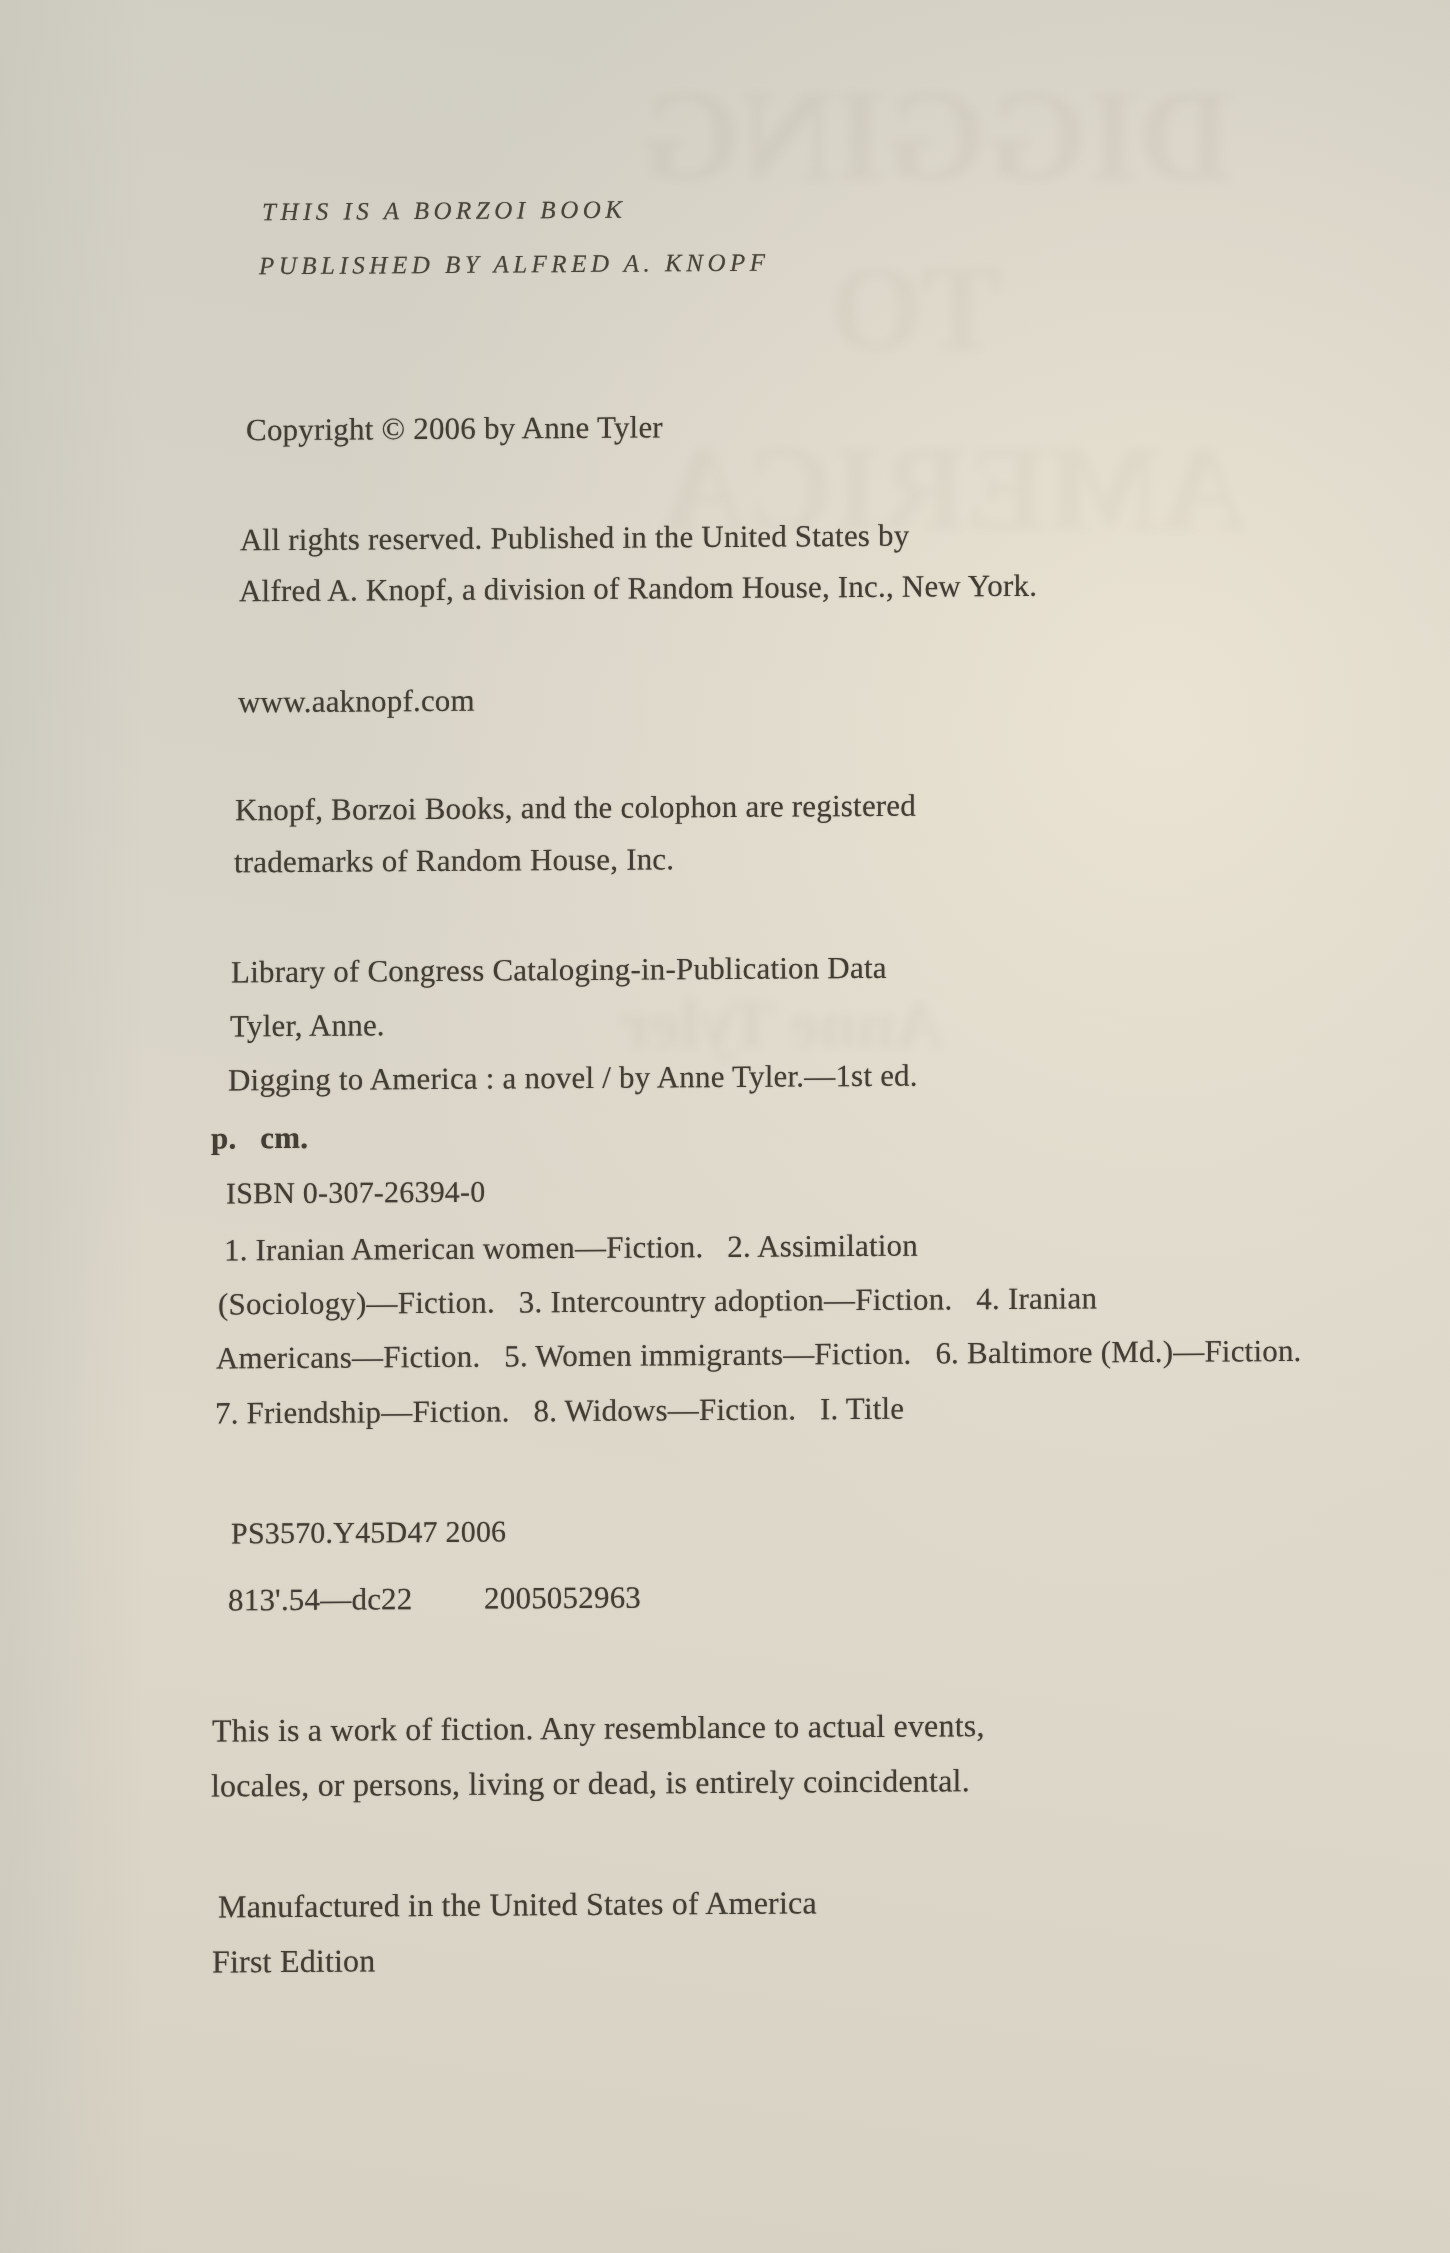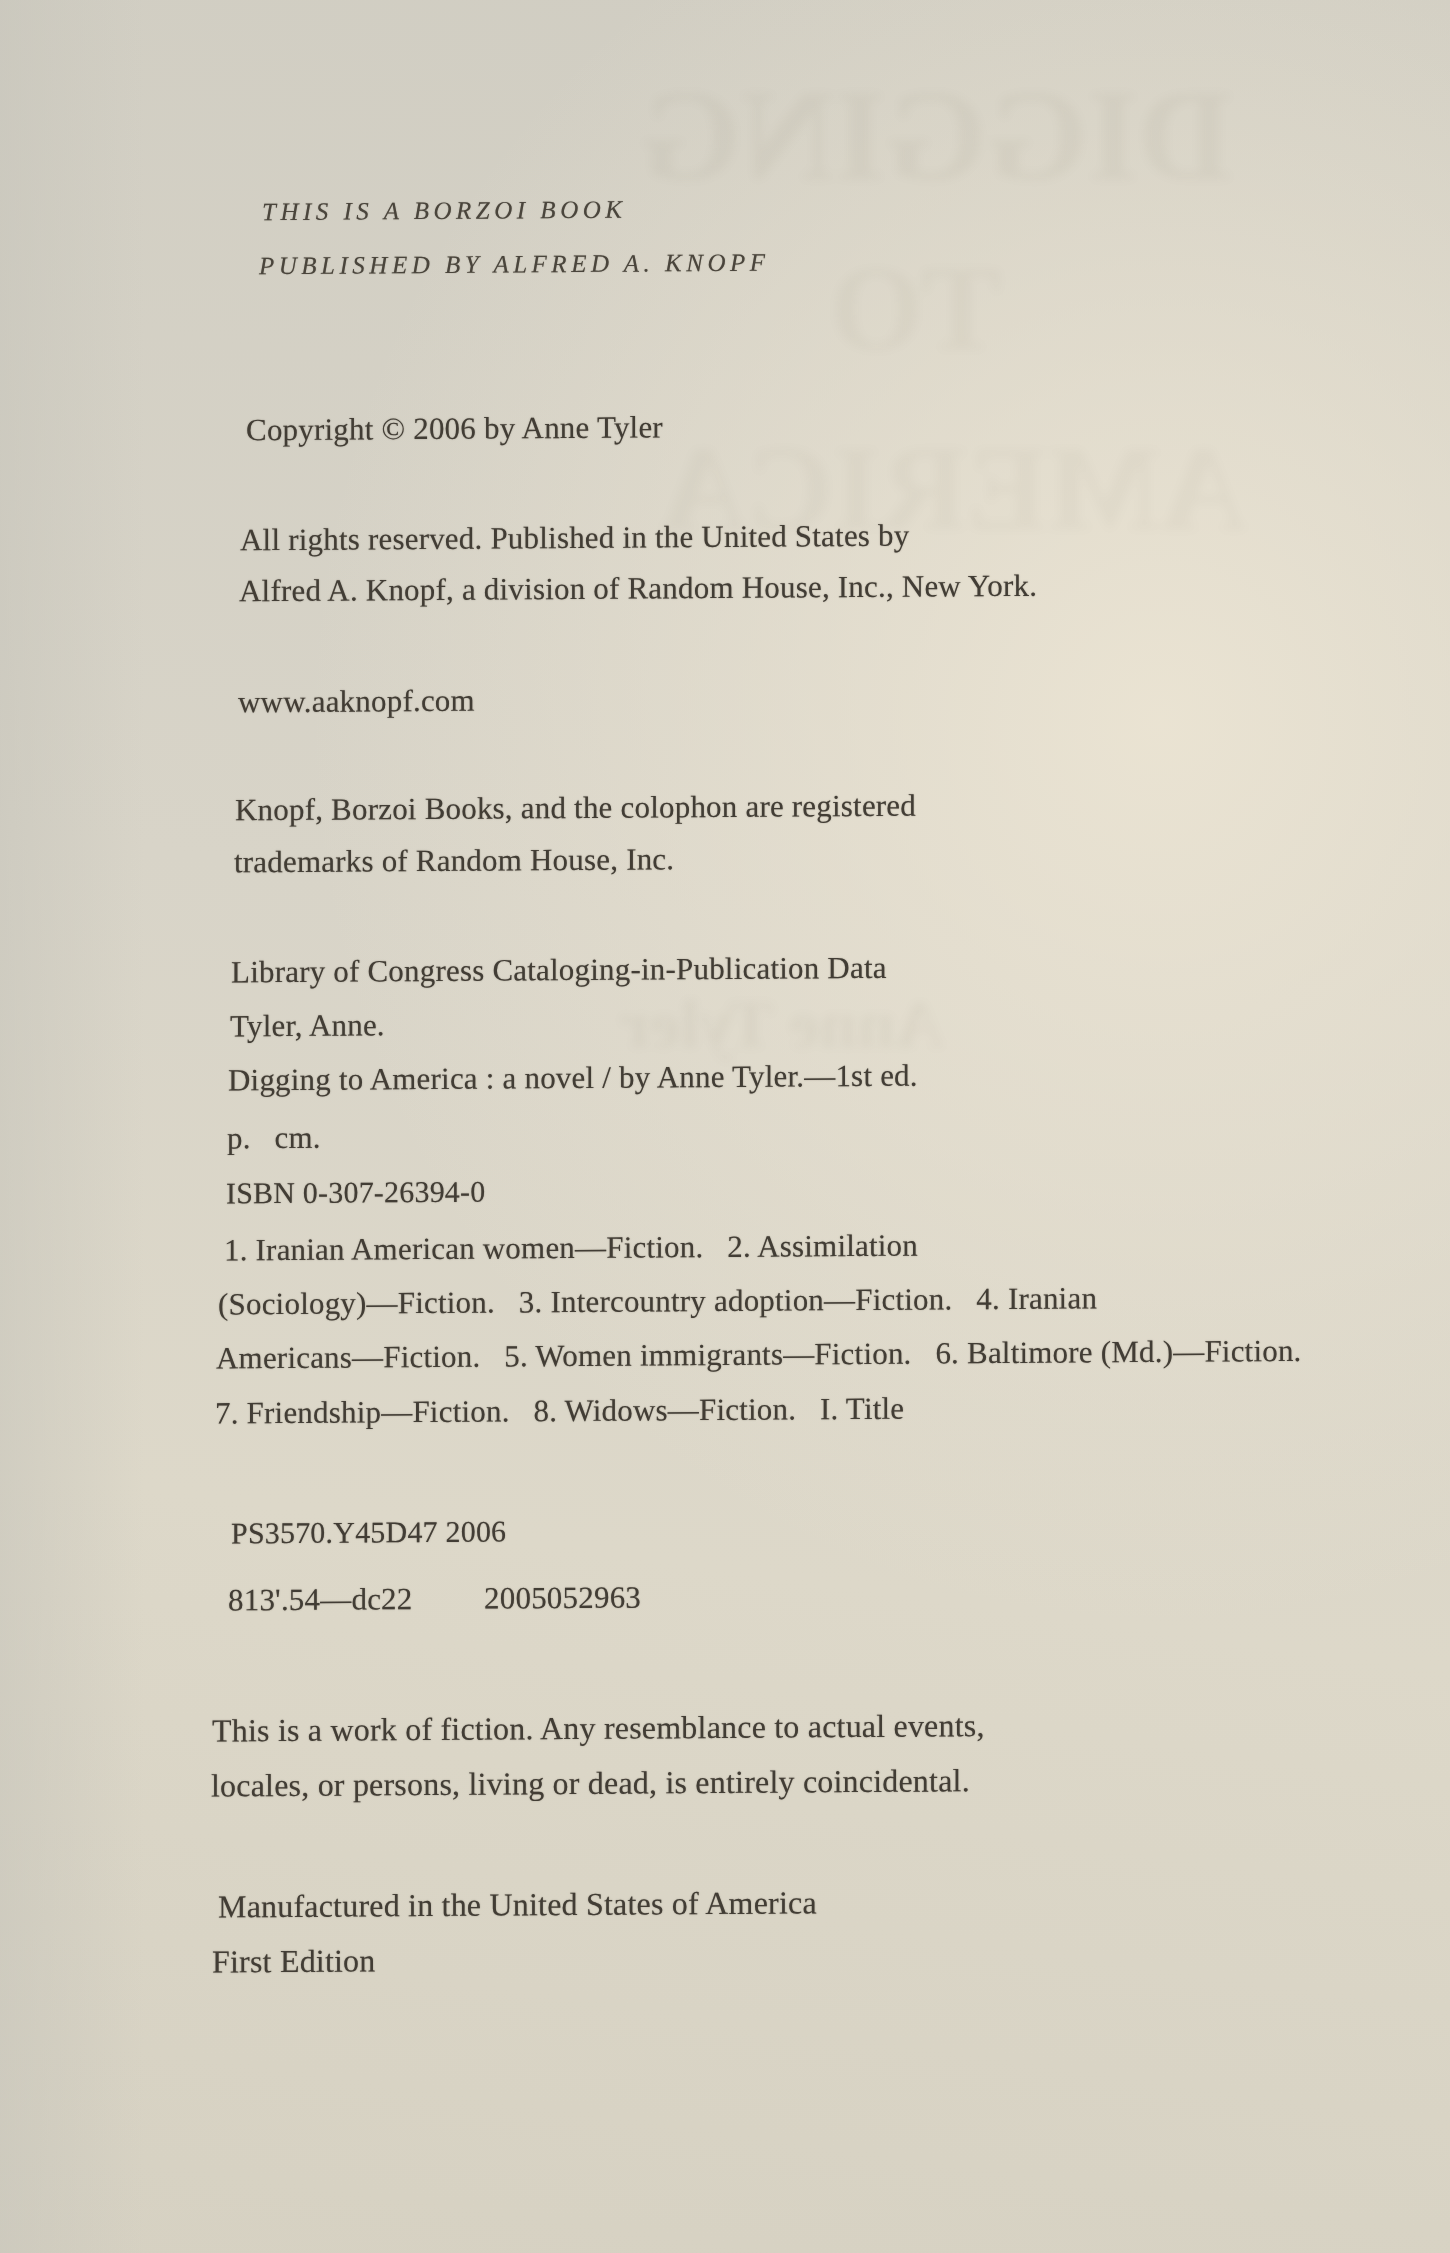--- a/index.html
+++ b/index.html
@@ -69,21 +69,21 @@
     <div class="ln" style="left:239px; top:575px;">Alfred A. Knopf, a division of Random House, Inc., New York.</div>
 
     <div class="ln" style="left:238px; top:686px;">www.aaknopf.com</div>
 
     <div class="ln" style="left:235px; top:794px;">Knopf, Borzoi Books, and the colophon are registered</div>
     <div class="ln" style="left:234px; top:846px;">trademarks of Random House, Inc.</div>
 
     <div class="ln" style="left:231px; top:956px;">Library of Congress Cataloging-in-Publication Data</div>
     <div class="ln" style="left:230px; top:1010px;">Tyler, Anne.</div>
     <div class="ln" style="left:228px; top:1064px;">Digging to America : a novel / by Anne Tyler.—1st ed.</div>
-    <div class="ln" style="left:227px; top:1122px;">p.&nbsp;&nbsp;&nbsp;cm.</div>
+    <div class="ln" style="left:211px; top:1122px;font-weight:bold;">p.&nbsp;&nbsp;&nbsp;cm.</div>
     <div class="ln" style="left:226px; top:1178px; font-size:30px;">ISBN 0-307-26394-0</div>
     <div class="ln" style="left:224px; top:1234px;">1. Iranian American women—Fiction.&nbsp;&nbsp;&nbsp;2. Assimilation</div>
     <div class="ln" style="left:218px; top:1288px;">(Sociology)—Fiction.&nbsp;&nbsp;&nbsp;3. Intercountry adoption—Fiction.&nbsp;&nbsp;&nbsp;4. Iranian</div>
     <div class="ln" style="left:216px; top:1342px;">Americans—Fiction.&nbsp;&nbsp;&nbsp;5. Women immigrants—Fiction.&nbsp;&nbsp;&nbsp;6. Baltimore (Md.)—Fiction.</div>
     <div class="ln" style="left:215px; top:1397px;">7. Friendship—Fiction.&nbsp;&nbsp;&nbsp;8. Widows—Fiction.&nbsp;&nbsp;&nbsp;I. Title</div>
 
     <div class="ln" style="left:231px; top:1518px; font-size:30px;">PS3570.Y45D47 2006</div>
     <div class="ln" style="left:228px; top:1584px;">813'.54—dc22&nbsp;&nbsp;&nbsp;&nbsp;&nbsp;&nbsp;&nbsp;&nbsp;&nbsp;2005052963</div>
 
     <div class="ln" style="left:212px; top:1714px; font-size:32px;">This is a work of fiction. Any resemblance to actual events,</div>

